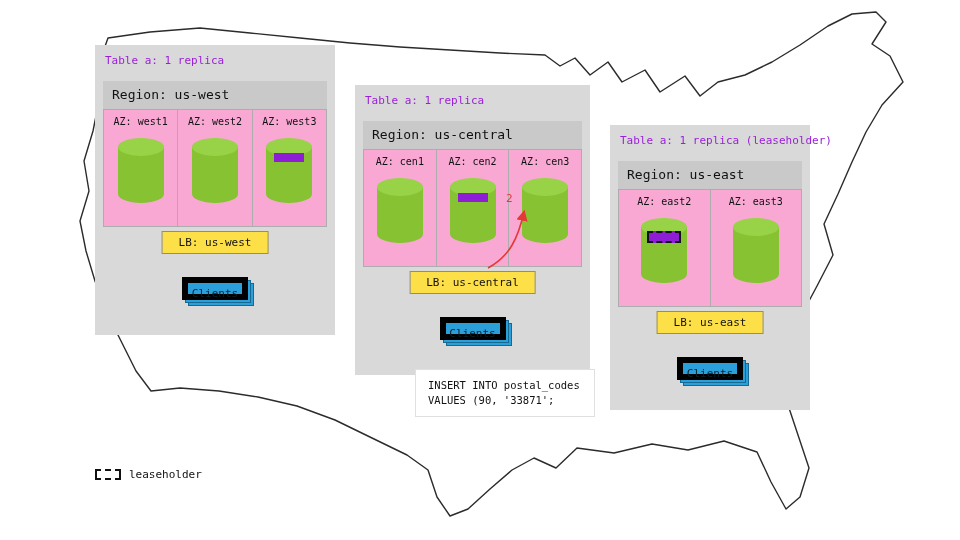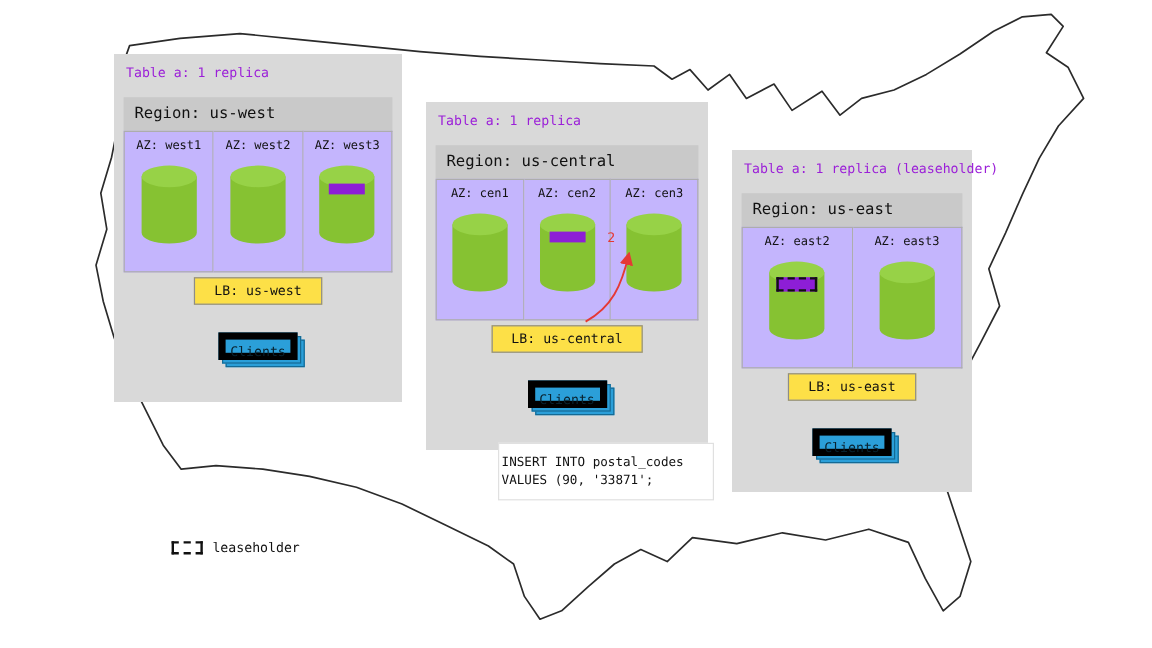--- a/index.html
+++ b/index.html
@@ -6,42 +6,42 @@
   html,body { width:960px; height:540px; background:#ffffff; overflow:hidden; }
   body { position:relative; font-family:"DejaVu Sans Mono", monospace; color:#111; }
 
   .map-layer { position:absolute; inset:0; z-index:0; }
 
   .panel { position:absolute; background:#d9d9d9; z-index:2; }
   .panel-header { position:absolute; top:9px; left:10px; font-size:11px; color:#9b1fd8; white-space:nowrap; }
   .region-bar { position:absolute; top:36px; left:8px; right:8px; height:28px; background:#c9c9c9;
                 font-size:13px; line-height:28px; padding-left:9px; color:#111; }
   .az-row { position:absolute; top:64px; left:8px; right:8px; height:118px; display:flex; }
-  .az-col { flex:1; background:#c4b5fd; border:1px solid #adadad; text-align:center; padding-top:6px; position:relative; }
+  .az-col { flex:1; background:#f9a8d4; border:1px solid #adadad; text-align:center; padding-top:6px; position:relative; }
   .az-col + .az-col { border-left:none; }
   .az-label { font-size:10px; color:#111; }
   .cyl-wrap { position:relative; width:50px; height:72px; margin:9px auto 0; }
   .replica { position:absolute; left:10px; top:17px; width:30px; height:9px; background:#8d1ed6; z-index:2; }
   .replica.leaseholder { left:8px; top:15px; width:34px; height:12px; border:2px dashed #111; }
   .lb-box { position:absolute; top:186px; left:50%; transform:translateX(-50%); background:#fde047;
             border:1px solid #8c8c8c; font-size:11px; padding:4px 16px; white-space:nowrap; z-index:3; }
   .clients-stack { position:absolute; top:232px; left:50%; transform:translateX(-50%); width:66px; height:23px; }
   .clients-stack::before, .clients-stack::after { content:""; position:absolute; inset:0; background:#2b9fd9; border:1px solid #156a94; }
   .clients-stack::before { transform:translate(3px,3px); z-index:1; }
   .clients-stack::after  { transform:translate(6px,6px); z-index:0; }
   .clients-btn { position:relative; z-index:2; width:66px; height:23px; background:#2b9fd9; border:6px solid #000000;
                  font-size:11px; line-height:21px; text-align:center; color:#09222e; }
 
   .query-box { position:absolute; left:415px; top:369px; width:180px; background:#ffffff; border:1px solid #e0e0e0;
-               padding:8px 2px; font-size:10.5px; line-height:15px; z-index:3; white-space:nowrap; }
+               padding:8px 12px; font-size:10.5px; line-height:15px; z-index:3; white-space:nowrap; }
 
   .arrow-layer { position:absolute; inset:0; z-index:5; pointer-events:none; }
   .arrow-label { position:absolute; left:506px; top:192px; color:#e53935; font-size:11px; z-index:6; }
 
-  .legend { position:absolute; left:95px; top:450px; display:flex; align-items:center; gap:8px; z-index:2;margin-left:48px; }
+  .legend { position:absolute; left:95px; top:468px; display:flex; align-items:center; gap:8px; z-index:2; }
   .legend-swatch { width:26px; height:11px; background:#ffffff; border:2px dashed #111; }
   .legend-label { font-size:11px; color:#111; }
 </style>
 </head>
 <body>
 
 <svg class="map-layer" viewBox="0 0 960 540" width="960" height="540">
   <path d="M108,38 L150,32 L200,28 L250,33 L300,38 L350,43 L400,47 L450,50 L500,53 L545,55
            L560,66 L575,58 L590,75 L608,62 L622,82 L645,70 L660,92 L685,76 L700,96 L718,82
            L745,75 L772,62 L800,45 L828,26 L852,14 L876,12 L886,22 L872,44 L890,56 L903,82

